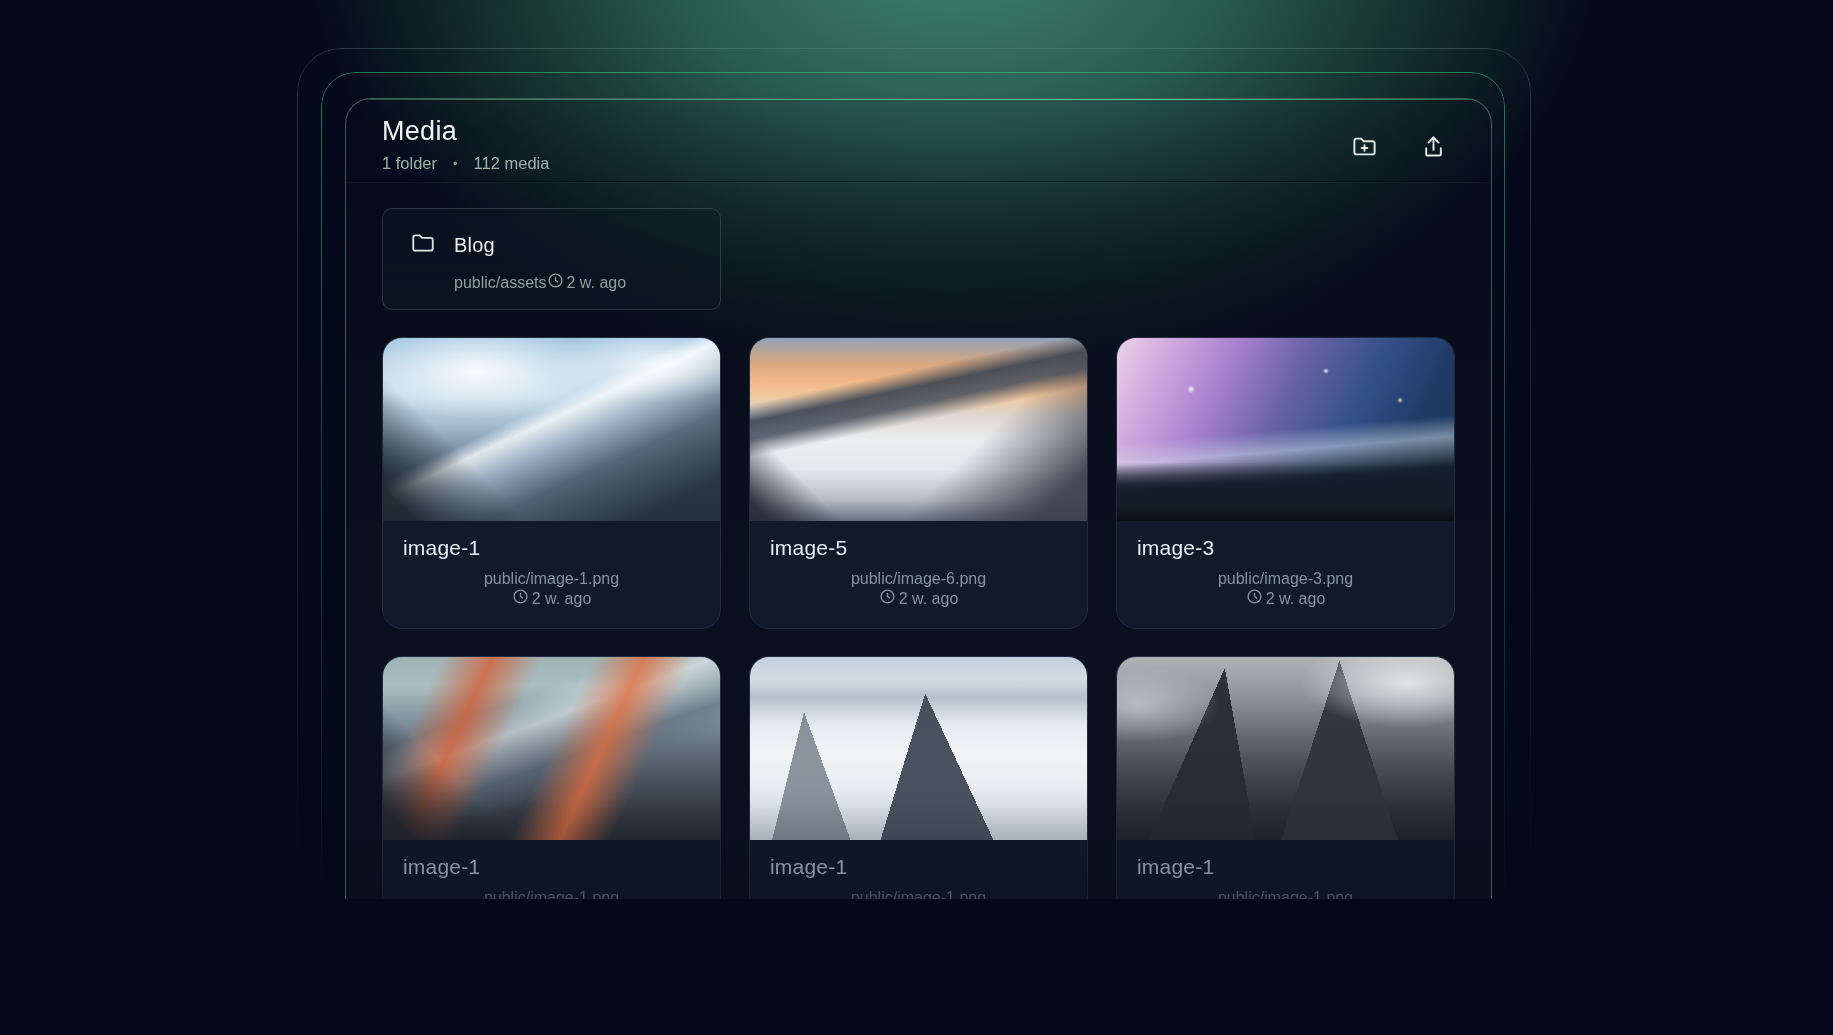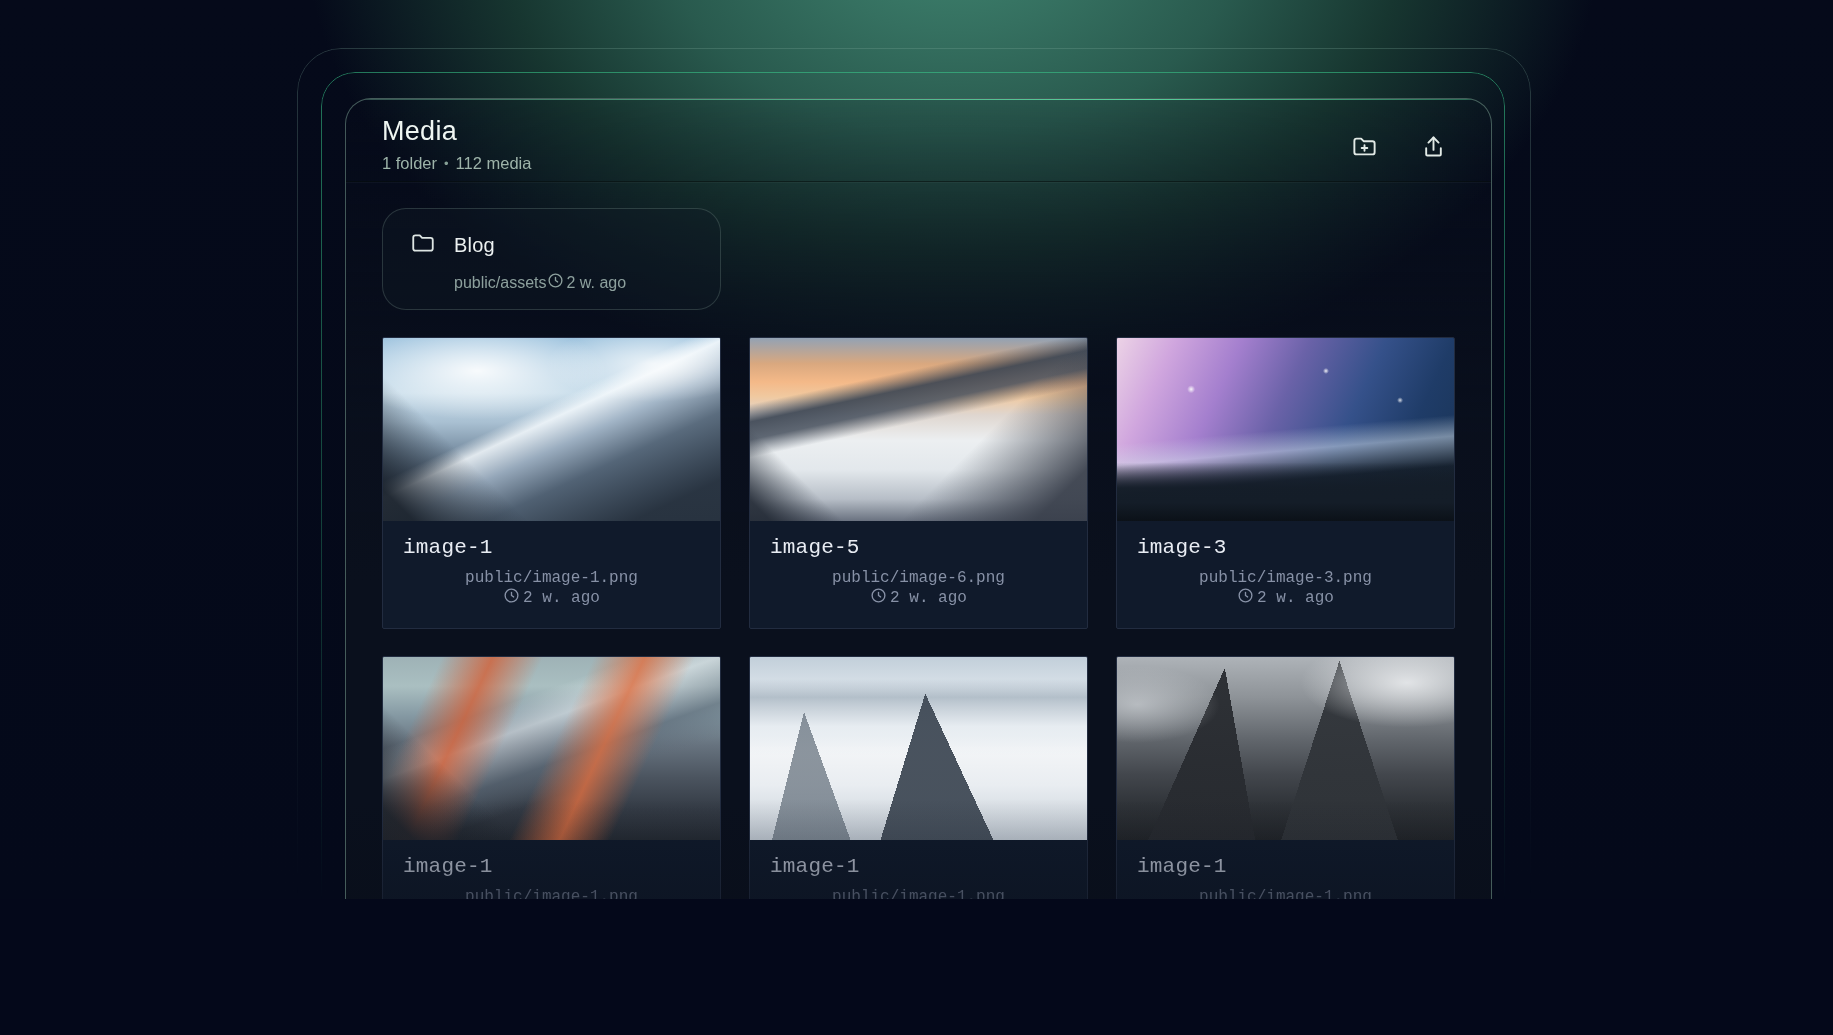--- a/index.html
+++ b/index.html
@@ -27,44 +27,44 @@
       rgba(10,16,28,.10) 0%, rgba(10,16,28,.55) 19%,
       rgba(10,16,29,.93) 33%, #0a101d 48%, #0a101d 100%);}
   .panel-top-line{position:absolute;left:0;top:0;right:0;height:1px;
     background:linear-gradient(90deg,rgba(130,200,168,.35) 0%,rgba(96,230,170,.85) 70%,rgba(70,185,135,.45) 100%);}
 
   
   .hdr{display:flex;align-items:flex-start;justify-content:space-between;
     padding:17px 40px 0 36px;height:65px;
     border-bottom:1px solid rgba(5,12,11,.55);box-shadow:0 1px 0 rgba(255,255,255,.035);}
   .hdr-title{font-size:27px;font-weight:500;color:#eff6f2;letter-spacing:.3px;line-height:1.15;}
-  .hdr-sub{display:flex;align-items:center;gap:7px;margin-top:7px;
+  .hdr-sub{display:flex;align-items:center;gap:16px;margin-top:7px;
     font-size:16.5px;color:#9db3a9;}
   .hdr-sub .dot{font-size:13px;color:#86a096;}
   .hdr-actions{display:flex;align-items:center;gap:34px;margin-top:13px;}
   .icon-btn{background:none;border:none;padding:4px;cursor:pointer;color:#e2eae6;
     display:flex;align-items:center;justify-content:center;}
   .icon-btn svg{display:block;}
 
   
   .content{padding:26px 36px 0;}
   .fgrid{display:grid;grid-template-columns:repeat(3,1fr);gap:28px;}
   .grid{display:grid;grid-template-columns:repeat(3,1fr);gap:28px;margin-top:27px;}
 
   
-  .folder-card{height:102px;box-sizing:border-box;border-radius:24px;cursor:pointer;
+  .folder-card{height:102px;box-sizing:border-box;border-radius:10px;cursor:pointer;
     background:rgba(15,25,37,.38);border:1px solid rgba(170,200,186,.20);
     padding:21px 20px 16px 27px;display:flex;flex-direction:column;justify-content:space-between;}
   .fc-top{display:flex;align-items:center;gap:18px;color:#dde5e3;}
   .fc-name{font-size:20px;font-weight:500;color:#ecf1f1;letter-spacing:.2px;}
   .fc-bottom{display:flex;align-items:center;justify-content:flex-start;
     margin-left:44px;font-size:16px;color:#8da09d;}
 
   
-  .card{background:#101a2b;border:1px solid #222c40;border-radius:2px;overflow:hidden;cursor:pointer;font-family:Liberation Mono, monospace;}
+  .card{background:#101a2b;border:1px solid #222c40;border-radius:20px;overflow:hidden;cursor:pointer;}
   .thumb{height:183px;}
   .meta{padding:15px 20px 19px;}
   .m-title{font-size:21px;font-weight:500;color:#e8ecf3;letter-spacing:.2px;margin-bottom:10px;}
   .m-row{display:flex;align-items:center;justify-content:space-between;
     font-size:16px;color:#8791a6;flex-direction:column;}
   .time{display:flex;align-items:center;gap:3px;}
   .dim .m-title{color:#b4bbc9;}
   .dim .m-row{color:#677185;}
 
   

